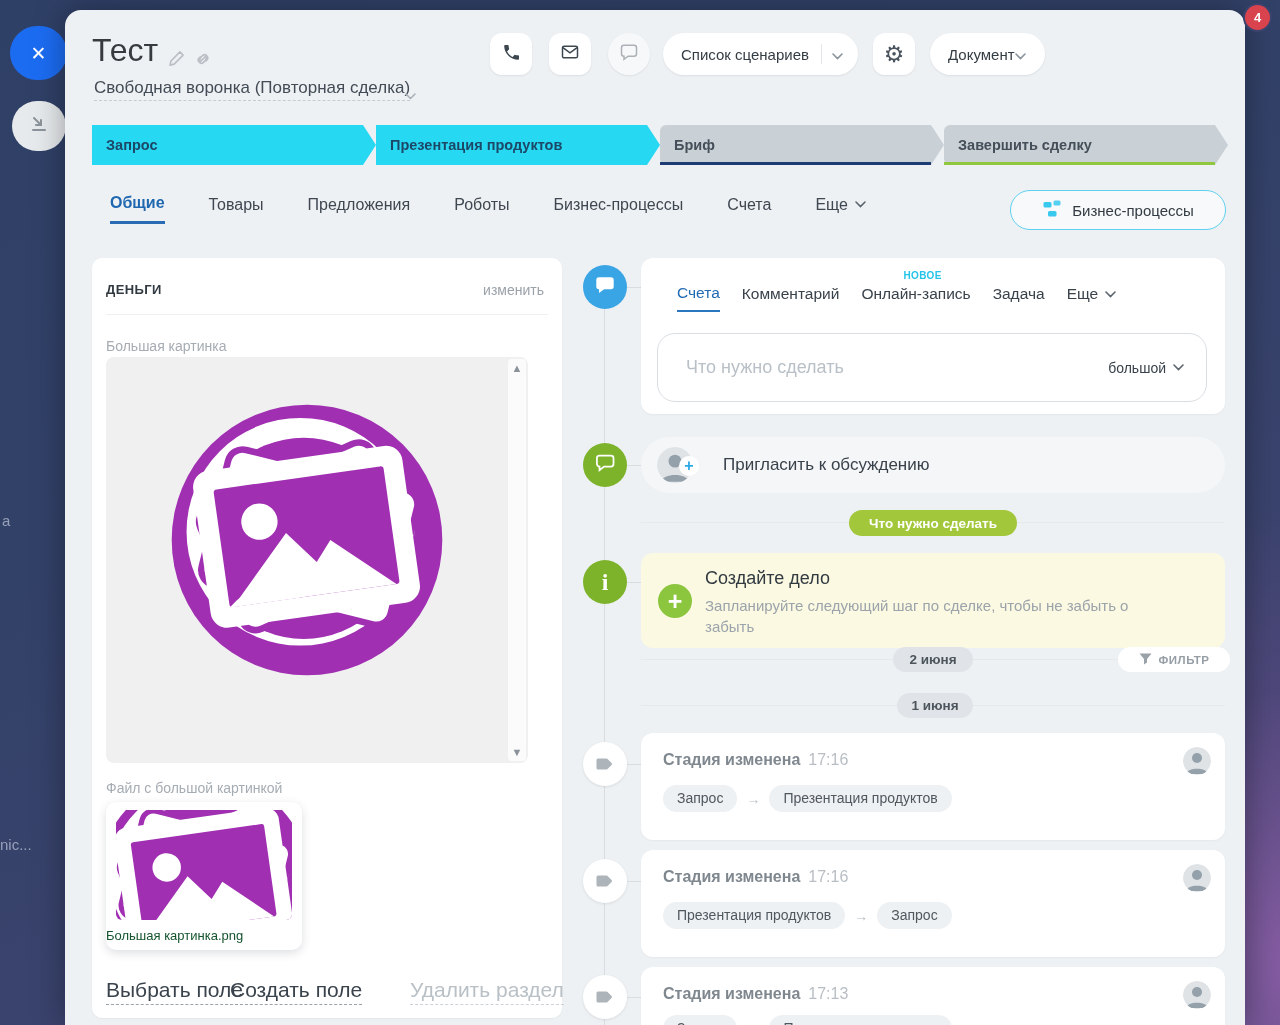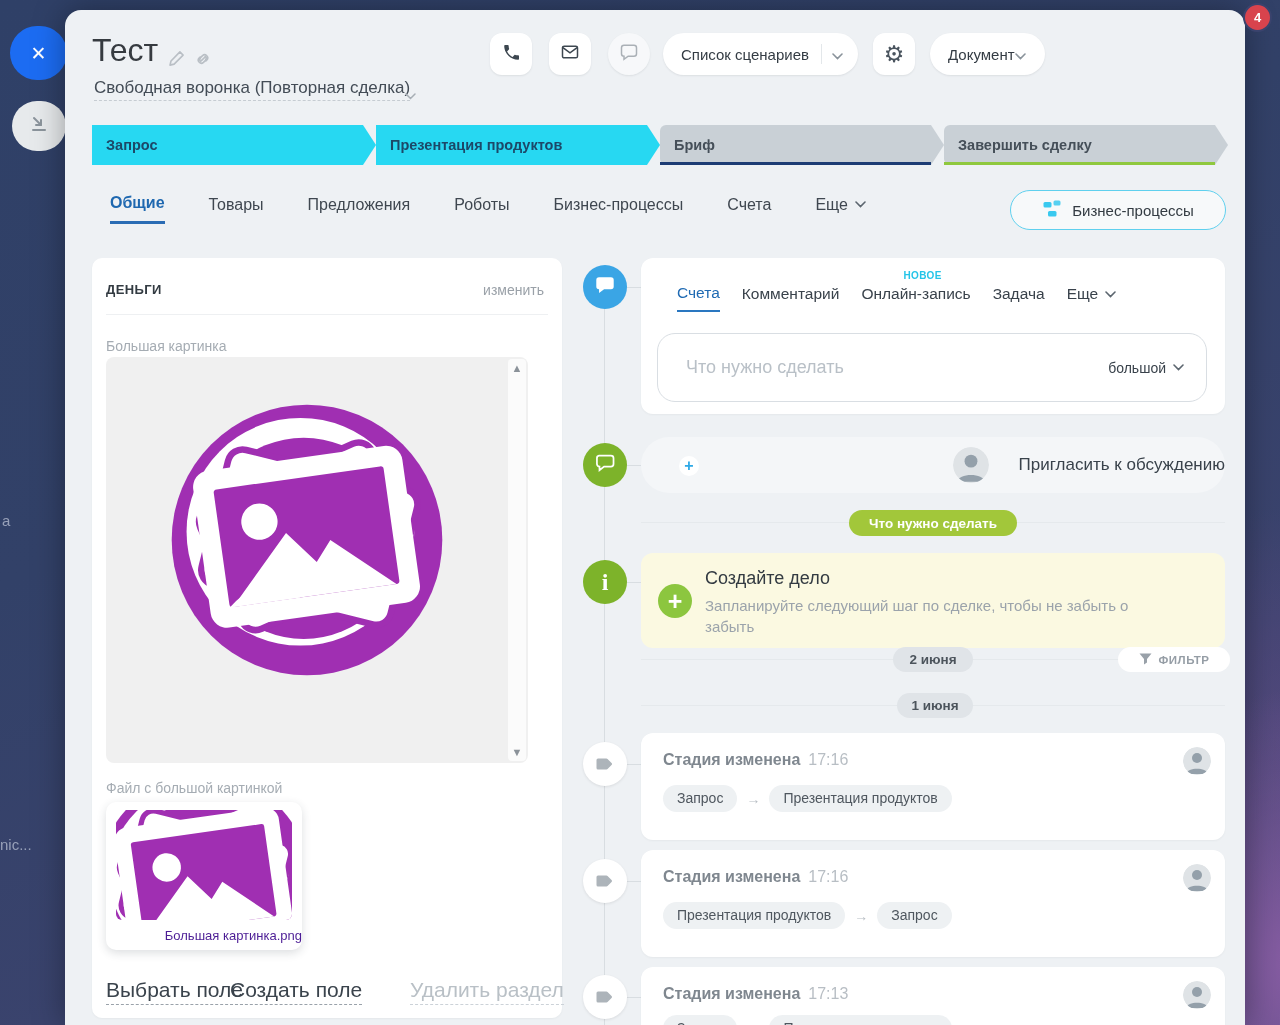--- a/index.html
+++ b/index.html
@@ -57,21 +57,21 @@
   .money-edit{position:absolute;right:18px;top:24px;font-size:14px;color:#9aa1a8;cursor:pointer;}
   .money-divider{position:absolute;left:14px;right:14px;top:56px;height:1px;background:#eef0f2;}
   .field-label{position:absolute;font-size:14px;color:#a5acb3;}
   .img-frame{position:absolute;left:14px;top:99px;width:422px;height:406px;background:#f0f0f0;border-radius:8px;}
   .img-scroll{position:absolute;right:2px;top:2px;bottom:2px;width:18px;background:#fbfbfb;border-radius:4px;}
   .img-scroll .up{position:absolute;top:3px;left:0;right:0;text-align:center;font-size:11px;color:#8b9299;}
   .img-scroll .dn{position:absolute;bottom:3px;left:0;right:0;text-align:center;font-size:11px;color:#8b9299;}
   .thumb-card{position:absolute;left:14px;top:544px;width:196px;height:148px;background:#fff;
     border-radius:10px;box-shadow:0 3px 10px rgba(40,50,60,.16);cursor:pointer;}
   .thumb-img{position:absolute;left:10px;top:8px;width:176px;height:110px;overflow:hidden;border-radius:6px;}
-  .thumb-caption{position:absolute;left:0;right:0;bottom:7px;text-align:right;font-size:13px;color:#4c1d95;}
+  .thumb-caption{position:absolute;left:0;right:0;bottom:7px;text-align:left;font-size:13px;color:#14532d;}
   .field-link{position:absolute;top:720px;font-size:21px;color:#3a434c;border-bottom:1px dashed #9aa2aa;
     padding-bottom:2px;cursor:pointer;white-space:nowrap;}
   .field-link.muted{color:#b9c0c6;border-bottom-color:#ccd2d8;}
   
   .vline{position:absolute;left:539px;top:277px;width:1px;height:738px;background:#d8dde1;}
   .connector{position:absolute;left:562px;width:14px;height:1px;background:#d8dde1;}
   .tcircle{position:absolute;left:518px;width:44px;height:44px;border-radius:50%;display:flex;
     align-items:center;justify-content:center;z-index:2;}
   .tmarker{position:absolute;left:518px;width:44px;height:44px;background:#fff;border-radius:50%;
     box-shadow:0 1px 3px rgba(0,0,0,.09);display:flex;align-items:center;justify-content:center;z-index:2;}
@@ -82,21 +82,21 @@
   .ttab{cursor:pointer;position:relative;padding-bottom:8px;display:flex;align-items:center;gap:7px;white-space:nowrap;}
   .ttab.active{color:#1f6ab3;border-bottom:2px solid #2a77c0;}
   .new-badge{position:absolute;top:-14px;left:42px;font-size:10px;font-weight:bold;color:#25c4e8;letter-spacing:.4px;}
   .todo-box{position:absolute;left:16px;top:75px;width:550px;height:69px;border:1px solid #d9dee3;
     border-radius:18px;background:#fff;box-sizing:border-box;display:flex;align-items:center;}
   .todo-input{flex:1;border:none;outline:none;background:transparent;margin-left:26px;font-size:18px;
     color:#39424b;font-family:"Liberation Sans",sans-serif;}
   .todo-input::placeholder{color:#b9c0c7;}
   .actions-lbl{display:flex;align-items:center;gap:7px;margin-right:22px;font-size:14px;color:#39424b;cursor:pointer;}
   .invite-pill{position:absolute;left:576px;top:427px;width:584px;height:56px;background:#f4f6f8;
-    border-radius:28px;display:flex;align-items:center;cursor:pointer;justify-content:flex-end;}
+    border-radius:28px;display:flex;align-items:center;cursor:pointer;}
   .avatar{border-radius:50%;overflow:hidden;flex:0 0 auto;}
   .plus-badge{position:absolute;left:614px;top:446px;width:20px;height:20px;border-radius:50%;background:#fff;
     color:#2fa9e6;font-size:16px;font-weight:bold;display:flex;align-items:center;justify-content:center;z-index:3;}
   .invite-text{margin-left:30px;font-size:17px;color:#39424b;}
   .hline{position:absolute;left:576px;width:584px;height:1px;background:#e5e9ec;}
   .banner-pill{position:absolute;left:784px;top:500px;width:168px;height:26px;border-radius:13px;
     background:#a2c73a;color:#fff;font-size:13.5px;font-weight:bold;display:flex;align-items:center;
     justify-content:center;z-index:2;}
   .info-card{left:576px;top:543px;width:584px;height:95px;background:#fbf9e1;box-shadow:none;}
   .plus-circle{position:absolute;left:17px;top:31px;width:34px;height:34px;border-radius:50%;background:#8cc63f;

